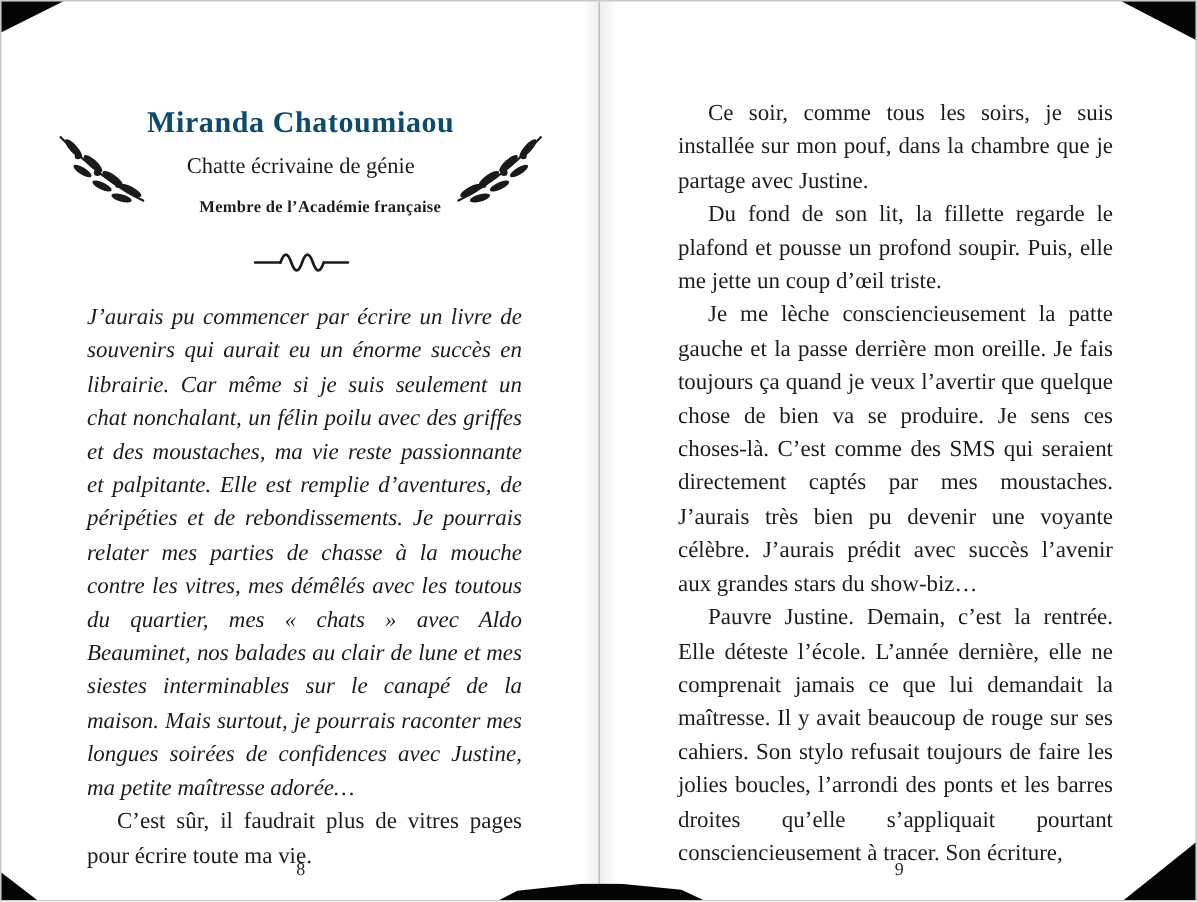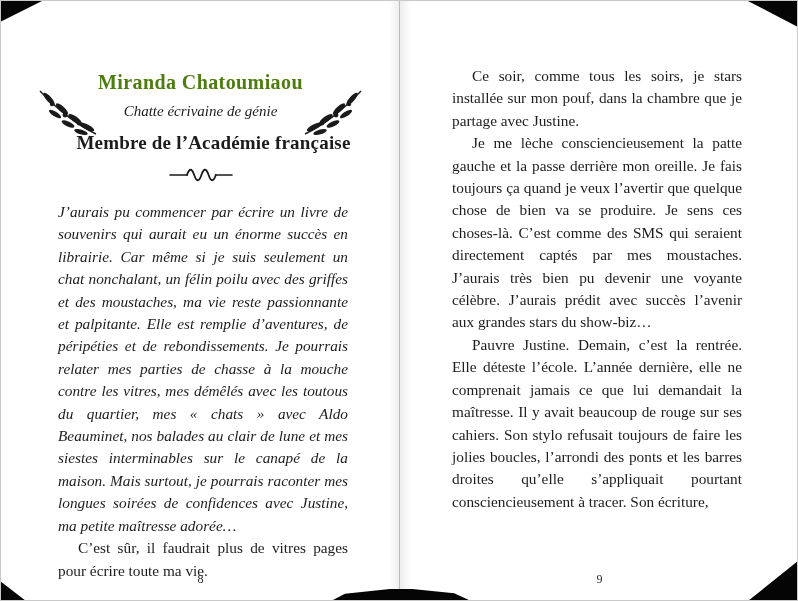--- a/index.html
+++ b/index.html
@@ -33,31 +33,30 @@
     top: 70px;
     left: 0;
     width: 100%;
     text-align: center;
   }
   .chapter-title {
     margin: 0;
     font-size: 20px;
     font-weight: 700;
     letter-spacing: 0.4px;
-    color: #4d7c0f;
+    color: #0c4a6e;
   }
   .chapter-subtitle {
     margin-top: 9px;
-    font-style: italic;
     font-size: 15px;
   }
   .chapter-affiliation {
     margin-top: 12px;
     font-weight: 700;
-    font-size: 19px;
+    font-size: 11px;
     letter-spacing: 0.2px;
     margin-left: 26px;
   }
   .branch {
     position: absolute;
     top: 16px;
     width: 62px;
     height: 52px;
   }
   .branch.left-side  { left: 36px; transform: scaleX(-1); }
@@ -192,21 +191,22 @@
     <div class="body-text">
       <p class="no-indent" lang="fr">J’aurais pu commencer par écrire un livre de souvenirs qui aurait eu un énorme succès en librairie. Car même si je suis seulement un chat nonchalant, un félin poilu avec des griffes et des moustaches, ma vie reste passionnante et palpitante. Elle est remplie d’aventures, de péripéties et de rebondissements. Je pourrais relater mes parties de chasse à la mouche contre les vitres, mes démêlés avec les toutous du quartier, mes « chats » avec Aldo Beauminet, nos balades au clair de lune et mes siestes interminables sur le canapé de la maison. Mais surtout, je pourrais raconter mes longues soirées de confidences avec Justine, ma petite maîtresse adorée…</p>
       <p lang="fr">C’est sûr, il faudrait plus de vitres pages pour écrire toute ma vie.</p>
     </div>
 
     <div class="folio">8</div>
   </div>
 
   <div class="page right">
     <div class="body-text">
-      <p lang="fr">Ce soir, comme tous les soirs, je stars installée sur mon pouf, dans la chambre que je partage avec Justine.</p>
+      <p lang="fr">Ce soir, comme tous les soirs, je suis installée sur mon pouf, dans la chambre que je partage avec Justine.</p>
+      <p lang="fr">Du fond de son lit, la fillette regarde le plafond et pousse un profond soupir. Puis, elle me jette un coup d’œil triste.</p>
       <p lang="fr">Je me lèche consciencieusement la patte gauche et la passe derrière mon oreille. Je fais toujours ça quand je veux l’avertir que quelque chose de bien va se produire. Je sens ces choses-là. C’est comme des SMS qui seraient directement captés par mes moustaches. J’aurais très bien pu devenir une voyante célèbre. J’aurais prédit avec succès l’avenir aux grandes stars du show-biz…</p>
       <p lang="fr">Pauvre Justine. Demain, c’est la rentrée. Elle déteste l’école. L’année dernière, elle ne comprenait jamais ce que lui demandait la maîtresse. Il y avait beaucoup de rouge sur ses cahiers. Son stylo refusait toujours de faire les jolies boucles, l’arrondi des ponts et les barres droites qu’elle s’appliquait pourtant consciencieusement à tracer. Son écriture,</p>
     </div>
 
     <div class="folio">9</div>
   </div>
 
   <div class="gutter-shade"></div>
   <div class="gutter-line"></div>
   <div class="corner tl"></div>

